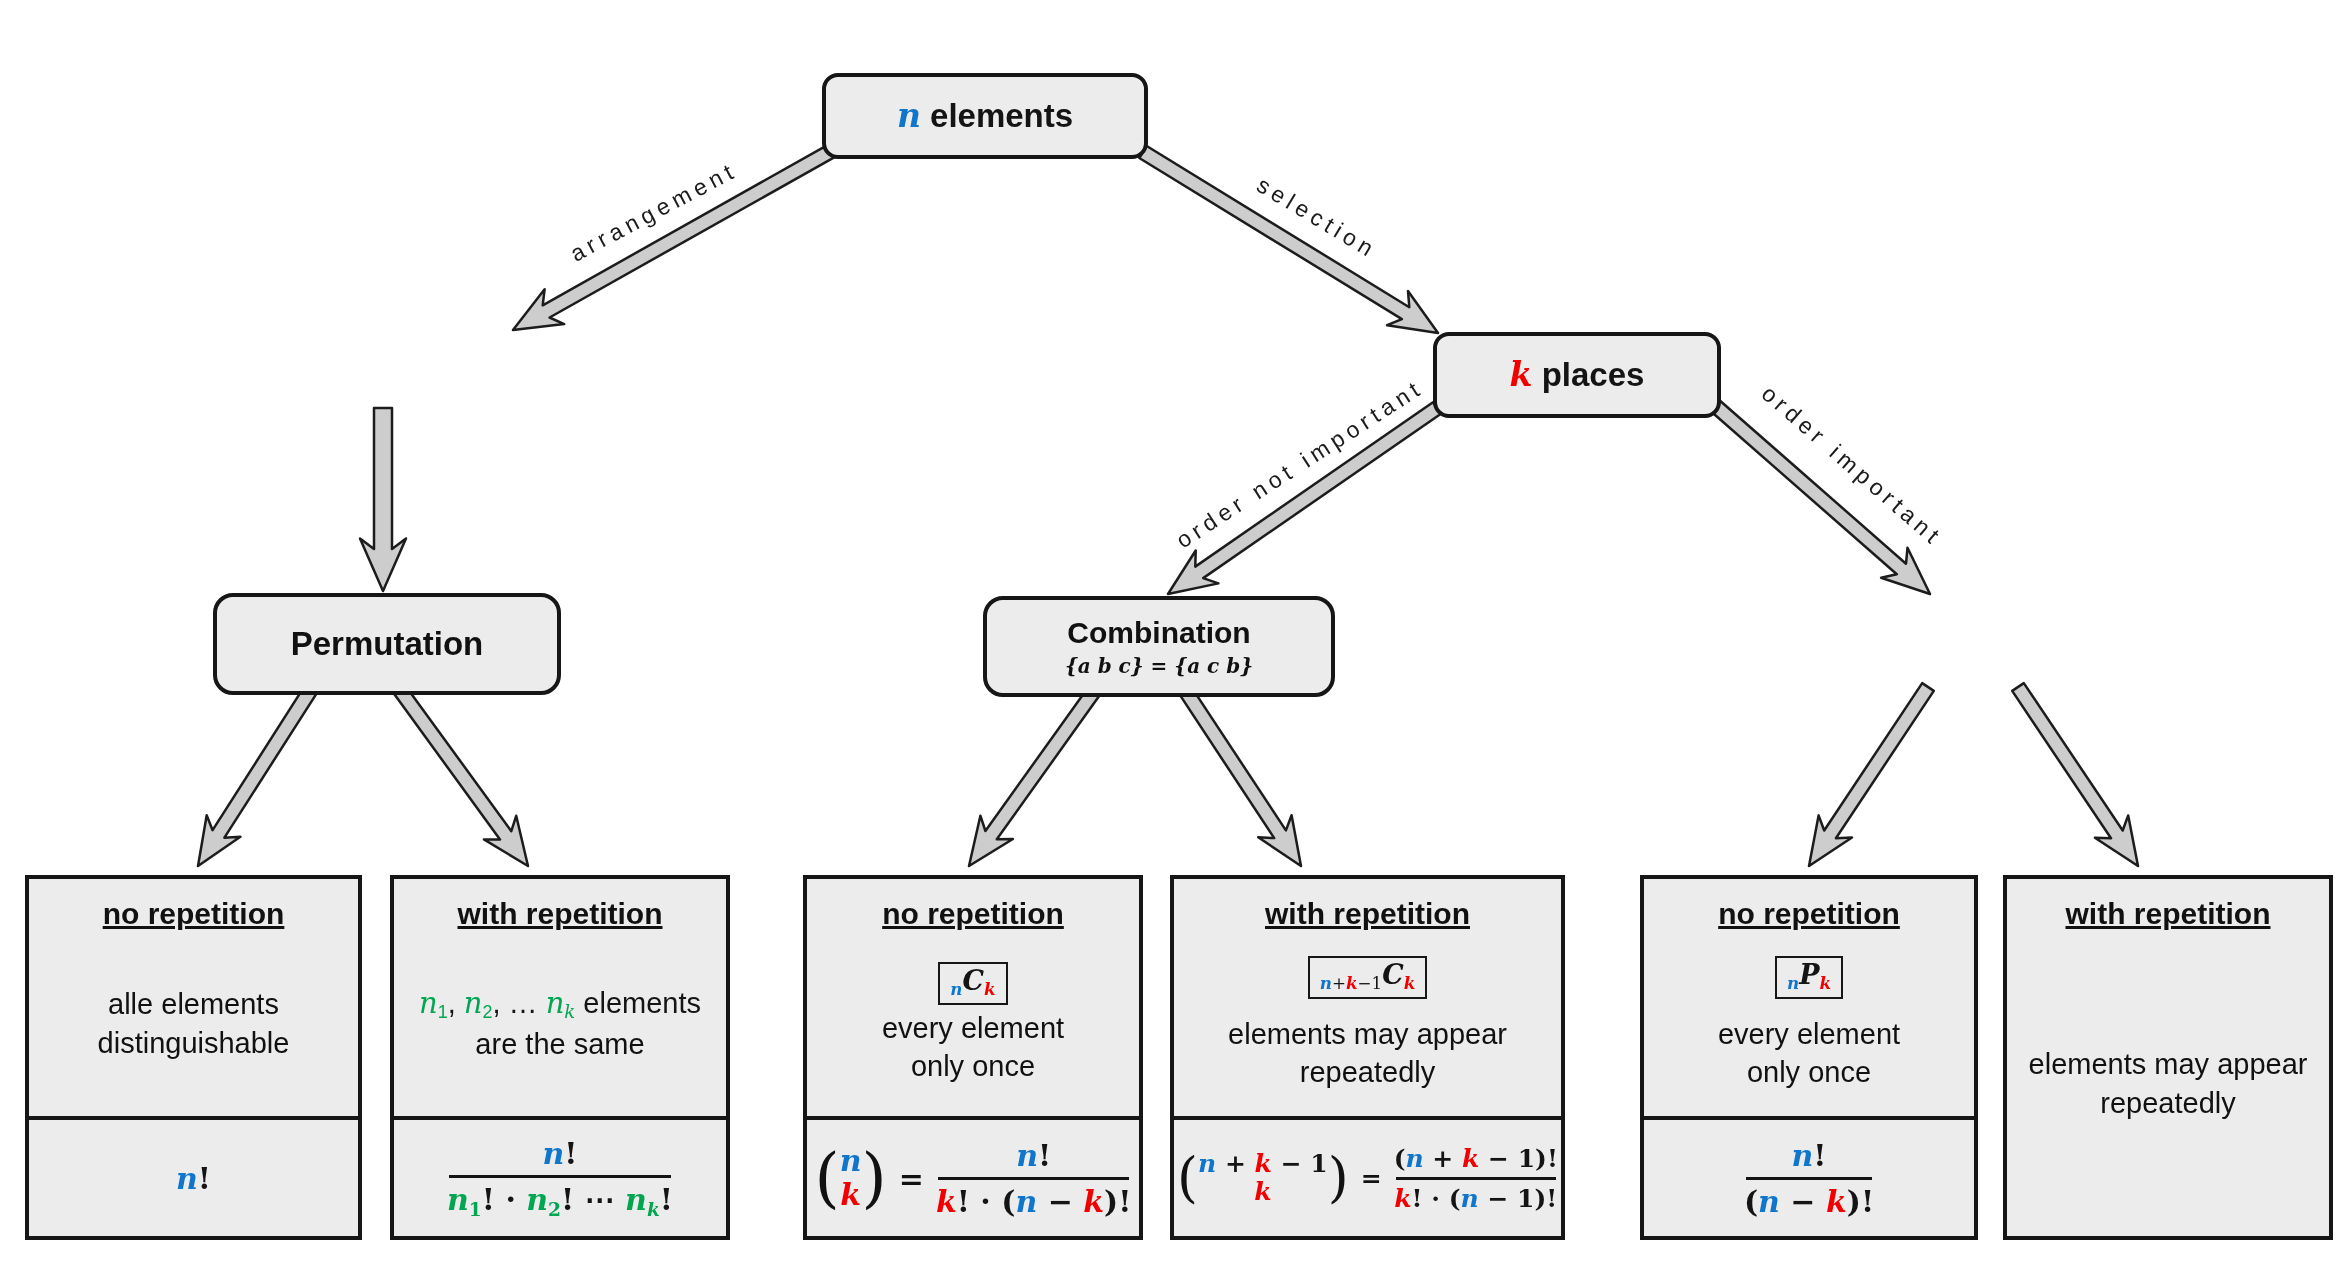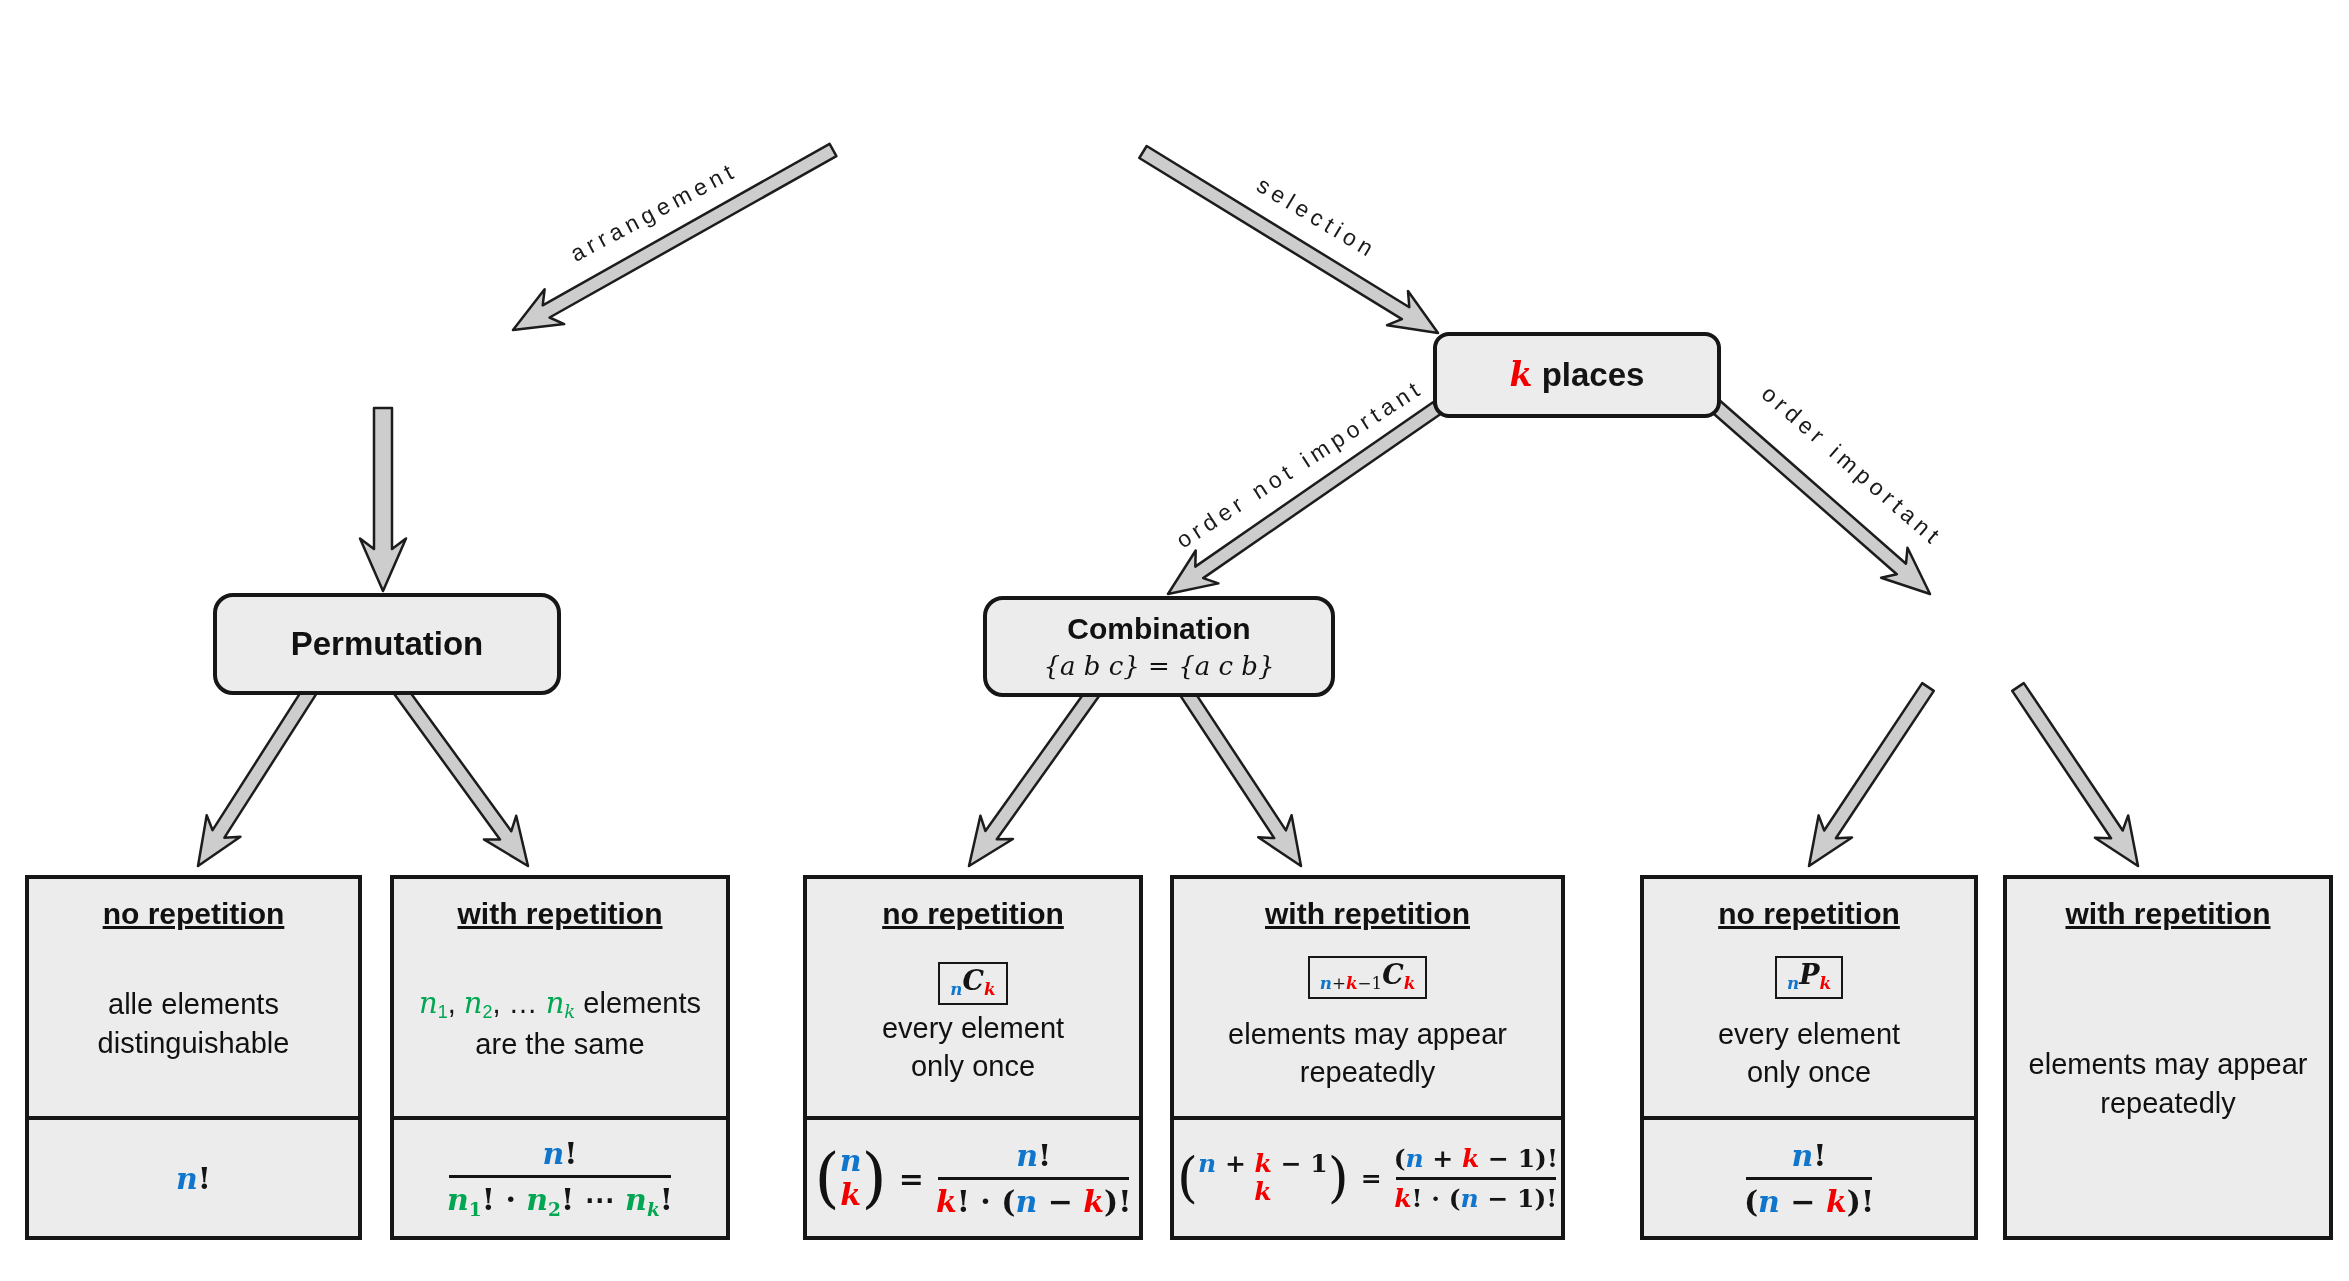--- a/index.html
+++ b/index.html
@@ -4,21 +4,21 @@
 <style>
   html,body{margin:0;padding:0;background:#fff;}
   .stage{position:relative;width:2349px;height:1281px;background:#fff;overflow:hidden;
          font-family:"Liberation Sans",sans-serif;color:#111;}
   svg#arrows{position:absolute;left:0;top:0;z-index:1;}
 
   
   .node{position:absolute;z-index:2;background:#ECECEC;border:4px solid #161616;border-radius:16px;
         display:flex;flex-direction:column;align-items:center;justify-content:center;
         font-weight:bold;font-size:33px;line-height:1.12;text-align:center;}
-  .node .sub-line{font-size:26px;font-weight:normal;font-family:"DejaVu Serif",serif;font-style:italic;margin-top:6px;}
+  .node .sub-line{font-size:20px;font-weight:bold;font-family:"DejaVu Serif",serif;font-style:italic;margin-top:6px;}
 
   
   .tk{white-space:pre;}
   .it{font-family:"DejaVu Serif",serif;font-style:italic;}
   .node .it,.card-formula .it,.badge .it{font-weight:bold;}
   .subv{font-size:0.62em;vertical-align:-0.3em;}
   .supv{font-size:0.62em;vertical-align:0.55em;}
 
   
   .alabel{position:absolute;z-index:3;white-space:nowrap;font-size:23px;letter-spacing:5px;
@@ -56,20 +56,23 @@
       <polygon points="1433.0,402.2 1195.3,566.6 1195.7,550.5 1168.0,594.0 1218.4,583.4 1203.2,578.1 1441.0,413.8" fill="#CDCDCD" stroke="#1C1C1C" stroke-width="2.5" stroke-linejoin="round"></polygon>
       <polygon points="1707.4,408.3 1896.8,574.2 1881.1,577.7 1930.0,594.0 1907.5,547.7 1906.0,563.7 1716.6,397.7" fill="#CDCDCD" stroke="#1C1C1C" stroke-width="2.5" stroke-linejoin="round"></polygon>
       <polygon points="307.1,682.2 212.6,830.2 206.7,815.2 198.0,866.0 240.4,836.7 224.4,837.7 318.9,689.8" fill="#CDCDCD" stroke="#1C1C1C" stroke-width="2.5" stroke-linejoin="round"></polygon>
       <polygon points="391.3,690.1 500.0,839.4 483.9,839.4 528.0,866.0 516.2,815.8 511.3,831.2 402.7,681.9" fill="#CDCDCD" stroke="#1C1C1C" stroke-width="2.5" stroke-linejoin="round"></polygon>
       <polygon points="1091.3,682.9 985.4,831.0 980.4,815.7 969.0,866.0 1012.9,839.0 996.8,839.2 1102.7,691.1" fill="#CDCDCD" stroke="#1C1C1C" stroke-width="2.5" stroke-linejoin="round"></polygon>
       <polygon points="1177.2,690.9 1274.2,838.1 1258.2,837.3 1301.0,866.0 1291.6,815.3 1285.9,830.4 1188.8,683.1" fill="#CDCDCD" stroke="#1C1C1C" stroke-width="2.5" stroke-linejoin="round"></polygon>
       <polygon points="1922.2,683.1 1824.2,830.5 1818.6,815.4 1809.0,866.0 1852.0,837.5 1835.9,838.2 1933.8,690.9" fill="#CDCDCD" stroke="#1C1C1C" stroke-width="2.5" stroke-linejoin="round"></polygon>
       <polygon points="2012.2,690.9 2111.0,838.3 2094.9,837.7 2138.0,866.0 2128.2,815.4 2122.7,830.5 2023.8,683.1" fill="#CDCDCD" stroke="#1C1C1C" stroke-width="2.5" stroke-linejoin="round"></polygon>
     </svg>
 
+  <div class="node" style="left:822px;top:73px;width:318px;height:78px;">
+      <span><span class="tk it" style="color: rgb(15, 118, 204);">n</span><span class="tk" style="color: rgb(20, 20, 20);"> elements</span></span>
+    </div>
 
 
   <div class="node" style="left:1433px;top:332px;width:280px;height:78px;">
       <span><span class="tk it" style="color: rgb(242, 0, 0);">k</span><span class="tk" style="color: rgb(20, 20, 20);"> places</span></span>
     </div>
 
   <div class="node" style="left:213px;top:593px;width:340px;height:94px;border-radius:20px;">
       <span>Permutation</span>
     </div>
 

